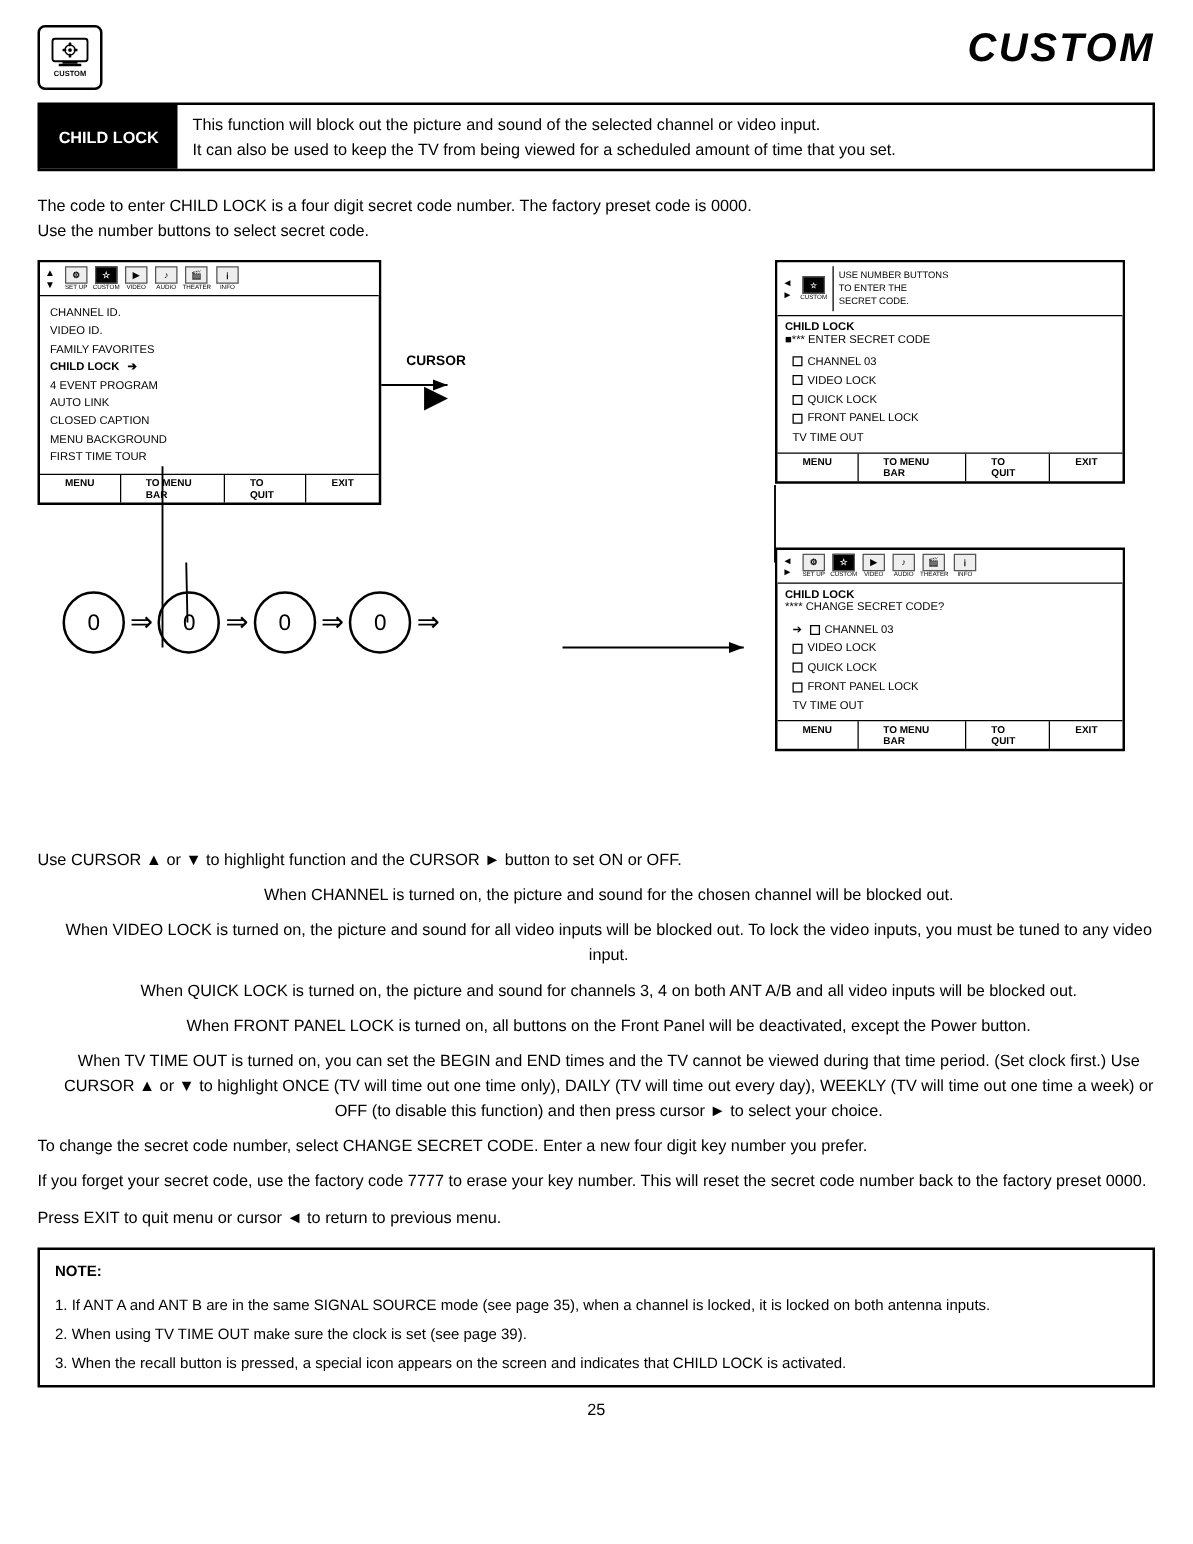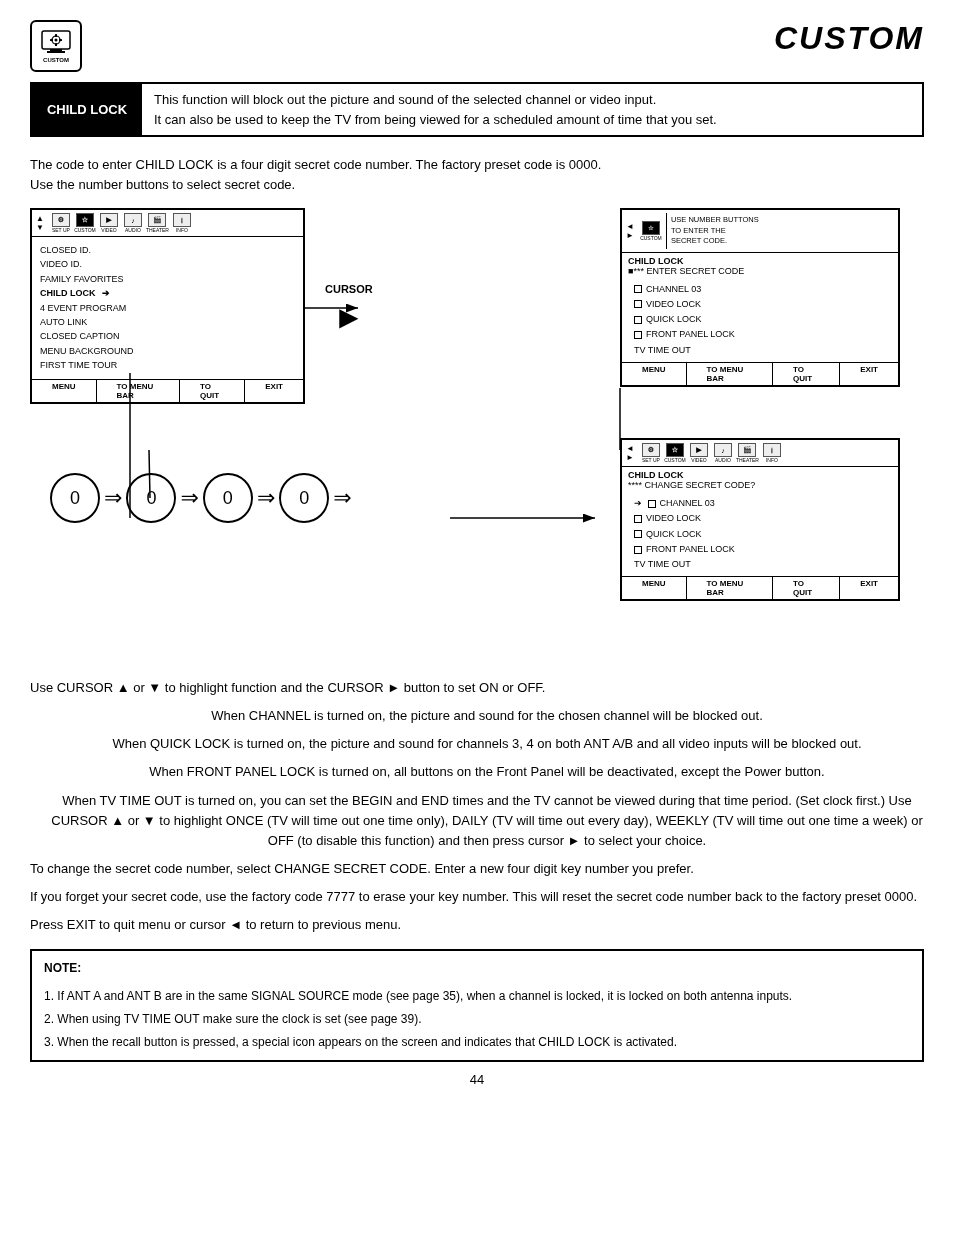--- a/index.html
+++ b/index.html
@@ -386,21 +386,21 @@
           <div class="icon-tab-img">🎬</div>
           <div style="font-size:5px">THEATER</div>
         </div>
         <div class="icon-tab">
           <div class="icon-tab-img">ℹ</div>
           <div style="font-size:5px">INFO</div>
         </div>
       </div>
     </div>
     <div class="tv-screen-body">
-      <div class="menu-item">CLOSED ID.</div>
+      <div class="menu-item">CHANNEL ID.</div>
       <div class="menu-item">VIDEO ID.</div>
       <div class="menu-item">FAMILY FAVORITES</div>
       <div class="menu-item bold">CHILD LOCK <span class="menu-item-arrow">➔</span></div>
       <div class="menu-item">4 EVENT PROGRAM</div>
       <div class="menu-item">AUTO LINK</div>
       <div class="menu-item">CLOSED CAPTION</div>
       <div class="menu-item">MENU BACKGROUND</div>
       <div class="menu-item">FIRST TIME TOUR</div>
     </div>
     <div class="menu-bar">
@@ -509,32 +509,33 @@
       <span>TO MENU BAR</span>
       <span>TO QUIT</span>
       <span>EXIT</span>
     </div>
   </div>
 </div>
 
 <div class="text-section">
   <p>Use CURSOR ▲ or ▼ to highlight function and the CURSOR ► button to set ON or OFF.</p>
   <p class="indent">When CHANNEL is turned on, the picture and sound for the chosen channel will be blocked out.</p>
+  <p class="indent">When VIDEO LOCK is turned on, the picture and sound for all video inputs will be blocked out. To lock the video inputs, you must be tuned to any video input.</p>
   <p class="indent">When QUICK LOCK is turned on, the picture and sound for channels 3, 4 on both ANT A/B and all video inputs will be blocked out.</p>
   <p class="indent">When FRONT PANEL LOCK is turned on, all buttons on the Front Panel will be deactivated, except the Power button.</p>
   <p class="indent">When TV TIME OUT is turned on, you can set the BEGIN and END times and the TV cannot be viewed during that time period. (Set clock first.) Use CURSOR ▲ or ▼ to highlight ONCE (TV will time out one time only), DAILY (TV will time out every day), WEEKLY (TV will time out one time a week) or OFF (to disable this function) and then press cursor ► to select your choice.</p>
   <p>To change the secret code number, select CHANGE SECRET CODE.  Enter a new four digit key number you prefer.</p>
   <p>If you forget your secret code, use the factory code 7777 to erase your key number. This will reset the secret code number back to the factory preset 0000.</p>
   <p>Press EXIT to quit menu or cursor ◄ to return to previous menu.</p>
 </div>
 
 <div class="bottom-note">
   <div style="display:flex;gap:8px;align-items:flex-start;flex-direction:column;">
     <span class="note-label" style="min-width:46px;">NOTE:</span>
     <div>
       <div style="margin-bottom:4px;">1. <span>If ANT A and ANT B are in the same SIGNAL SOURCE mode (see page 35), when a channel is locked, it is locked on both antenna inputs.</span></div>
       <div style="margin-bottom:4px;">2. <span>When using TV TIME OUT make sure the clock is set (see page 39).</span></div>
       <div>3. <span>When the recall button is pressed, a special icon appears on the screen and indicates that CHILD LOCK is activated.</span></div>
     </div>
   </div>
 </div>
 
-<div class="page-number">44</div>
+<div class="page-number">25</div>
 
 </body></html>

